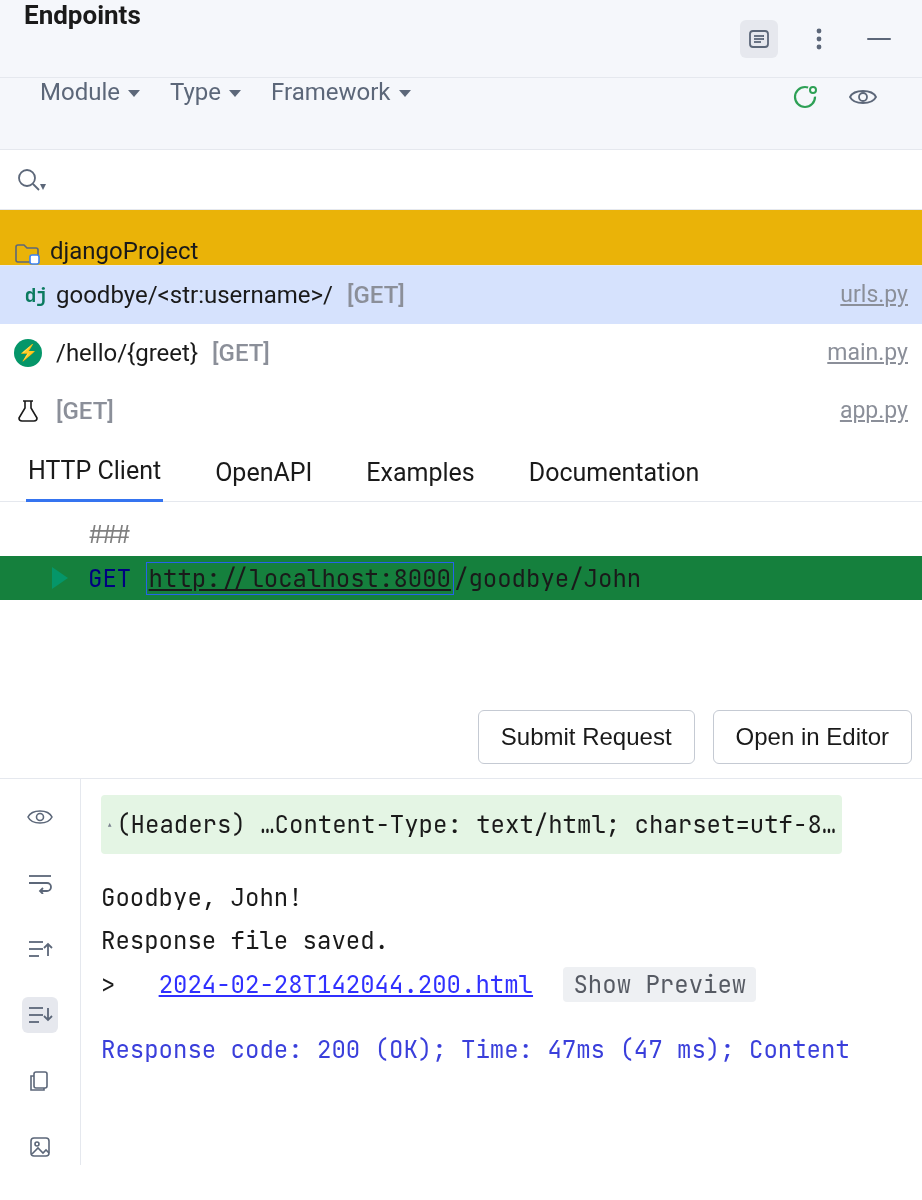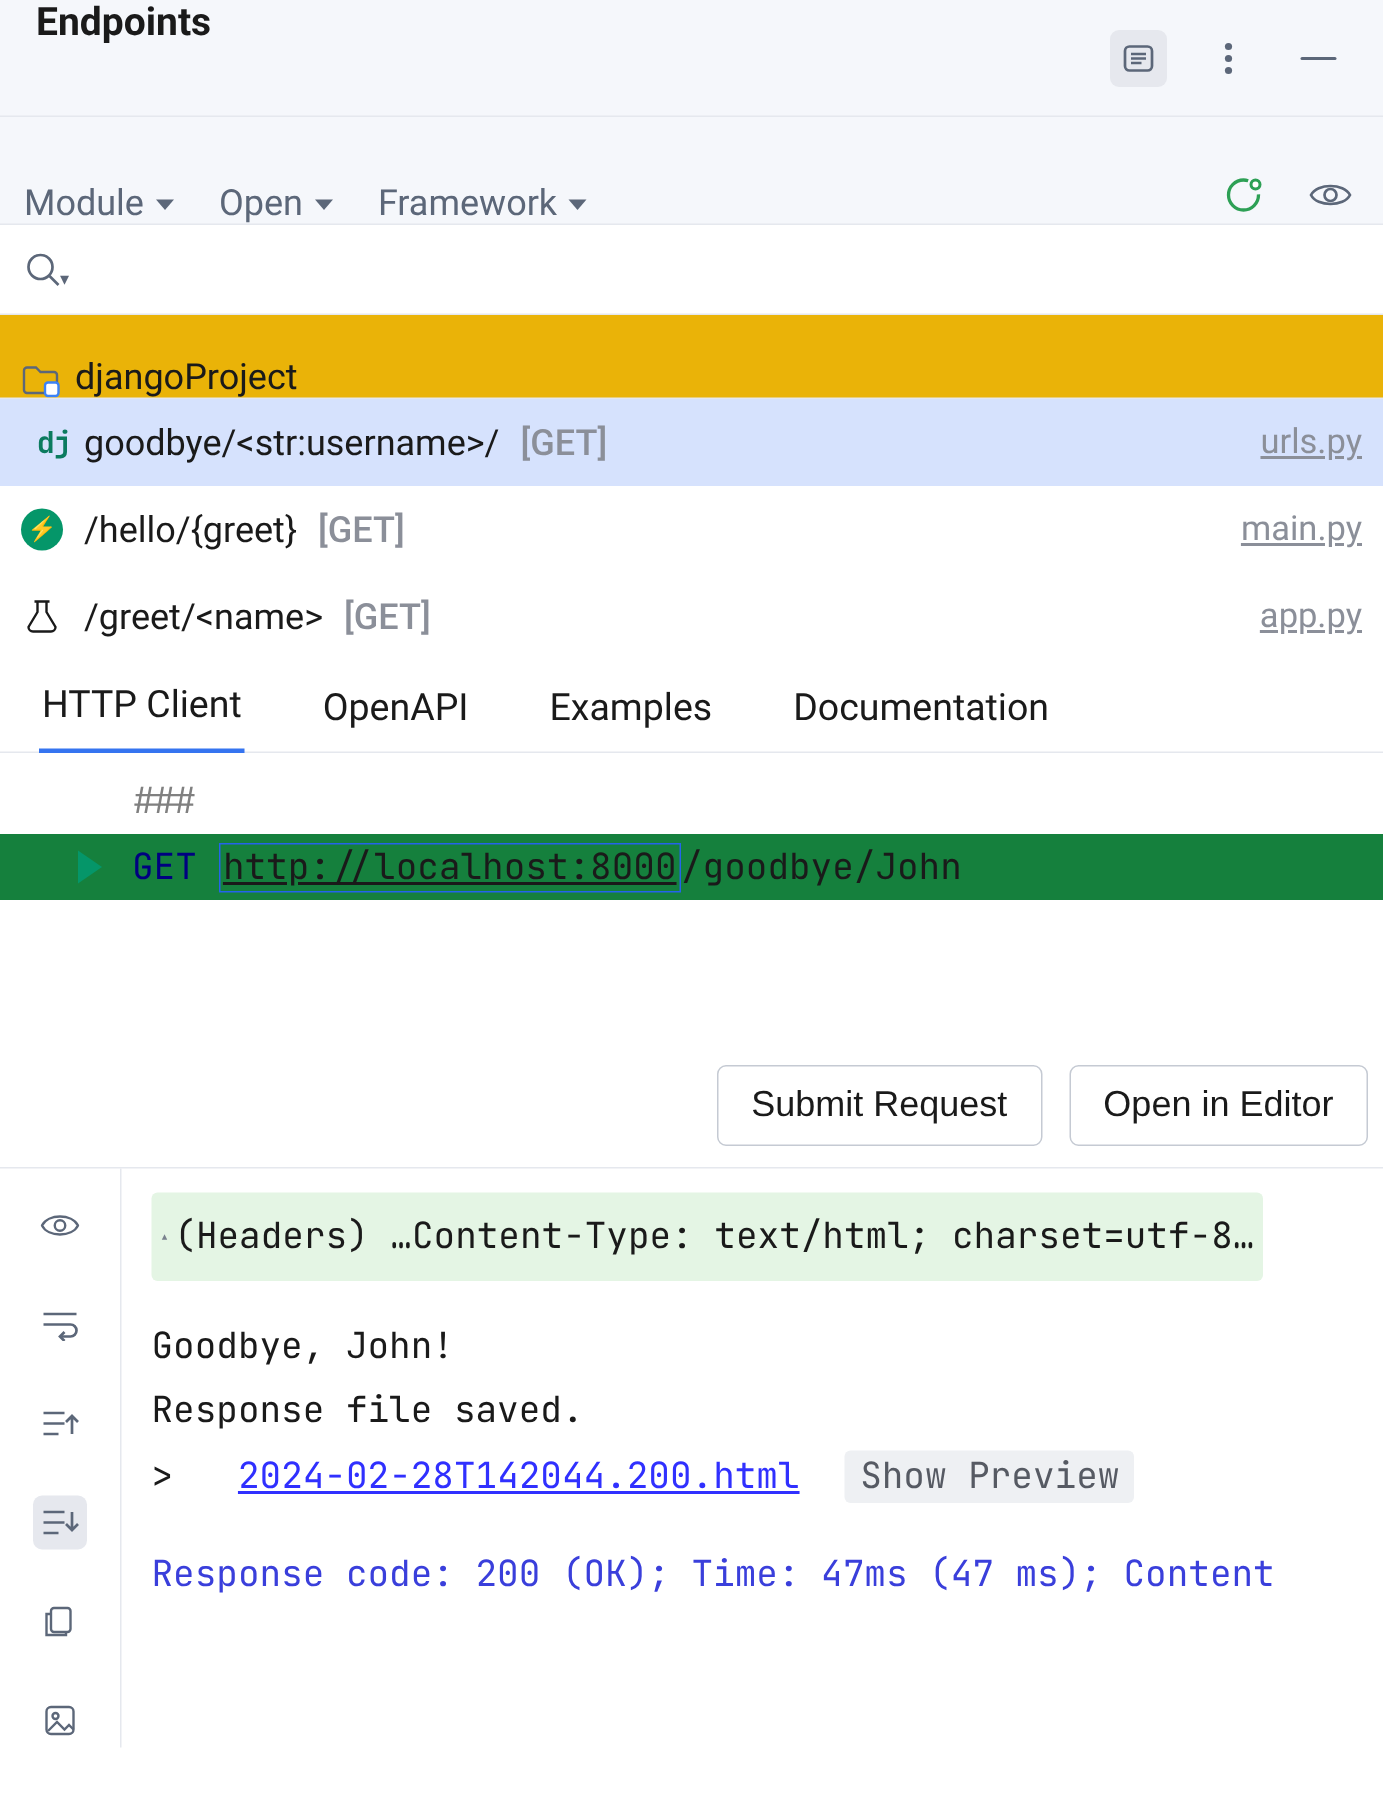--- a/index.html
+++ b/index.html
@@ -8,21 +8,21 @@
 
   
   .titlebar { display:flex; justify-content:space-between; height:78px; padding:0 24px; background:#f5f7fb; border-bottom:1px solid #e5e8ee; }
   .title-text { font-size:26px; font-weight:700; }
   .title-icons { display:flex; align-items:center; gap:22px; }
   .icon-btn { width:38px; height:38px; display:flex; align-items:center; justify-content:center; border-radius:6px; color:#5c6779; cursor:pointer; }
   .icon-btn.selected { background:#e6e8ee; }
   .minimize { width:24px; height:2px; background:#5c6779; border-radius:1px; }
 
   
-  .filterbar { display:flex; align-items:flex-end; justify-content:space-between; height:72px; padding:0 16px; background:#f5f7fb; border-bottom:1px solid #e5e8ee; }
+  .filterbar { display:flex; align-items:flex-start; justify-content:space-between; height:72px; padding:0 40px; background:#f5f7fb; border-bottom:1px solid #e5e8ee; }
   .filters { display:flex; gap:30px; font-size:24px; color:#5c6779; }
   .filter-item { display:flex; align-items:center; gap:8px; cursor:pointer; }
   .chev { width:0; height:0; border-left:6px solid transparent; border-right:6px solid transparent; border-top:7px solid #5c6779; margin-top:2px; }
   .filter-right { display:flex; gap:20px; align-items:center; }
 
   
   .searchrow { height:60px; display:flex; align-items:center; padding:0 16px; border-bottom:1px solid #e5e8ee; color:#5c6779; }
 
   
   .project-row { height:56px; display:flex; align-items:flex-end; padding:0 14px; gap:10px; background:#eab308; font-size:24px; border-bottom:1px solid #e5e8ee; color:#1a1a1a; }
@@ -100,21 +100,21 @@
   </div>
 </div>
 
 <div class="filterbar">
   <div class="filters">
     <div class="filter-item">
         <span>Module</span>
         <span class="chev"></span>
       </div>
     <div class="filter-item">
-        <span>Open</span>
+        <span>Type</span>
         <span class="chev"></span>
       </div>
     <div class="filter-item">
         <span>Framework</span>
         <span class="chev"></span>
       </div>
   </div>
   <div class="filter-right">
     <div class="icon-btn">
       <svg width="28" height="28" viewBox="0 0 28 28" fill="none">
@@ -169,21 +169,20 @@
   <span class="ep-file">main.py</span>
 </div>
 
 <div class="endpoint-row">
   <div class="ep-left">
     <div class="ep-icon">
       <svg width="26" height="26" viewBox="0 0 26 26" fill="none" stroke="#1a1a1a" stroke-width="1.6">
           <path d="M8 3 h10 M10 3 v7 l-6 10 a3 3 0 0 0 3 3 h12 a3 3 0 0 0 3-3 l-6-10 V3"></path>
         </svg>
     </div>
-    <span class="ep-path">/greet/&lt;name&gt;</span>
     <span class="ep-method">[GET]</span>
   </div>
   <span class="ep-file">app.py</span>
 </div>
 
 <div class="tabs">
   <div class="tab active">HTTP Client</div>
   <div class="tab">OpenAPI</div>
   <div class="tab">Examples</div>
   <div class="tab">Documentation</div>

